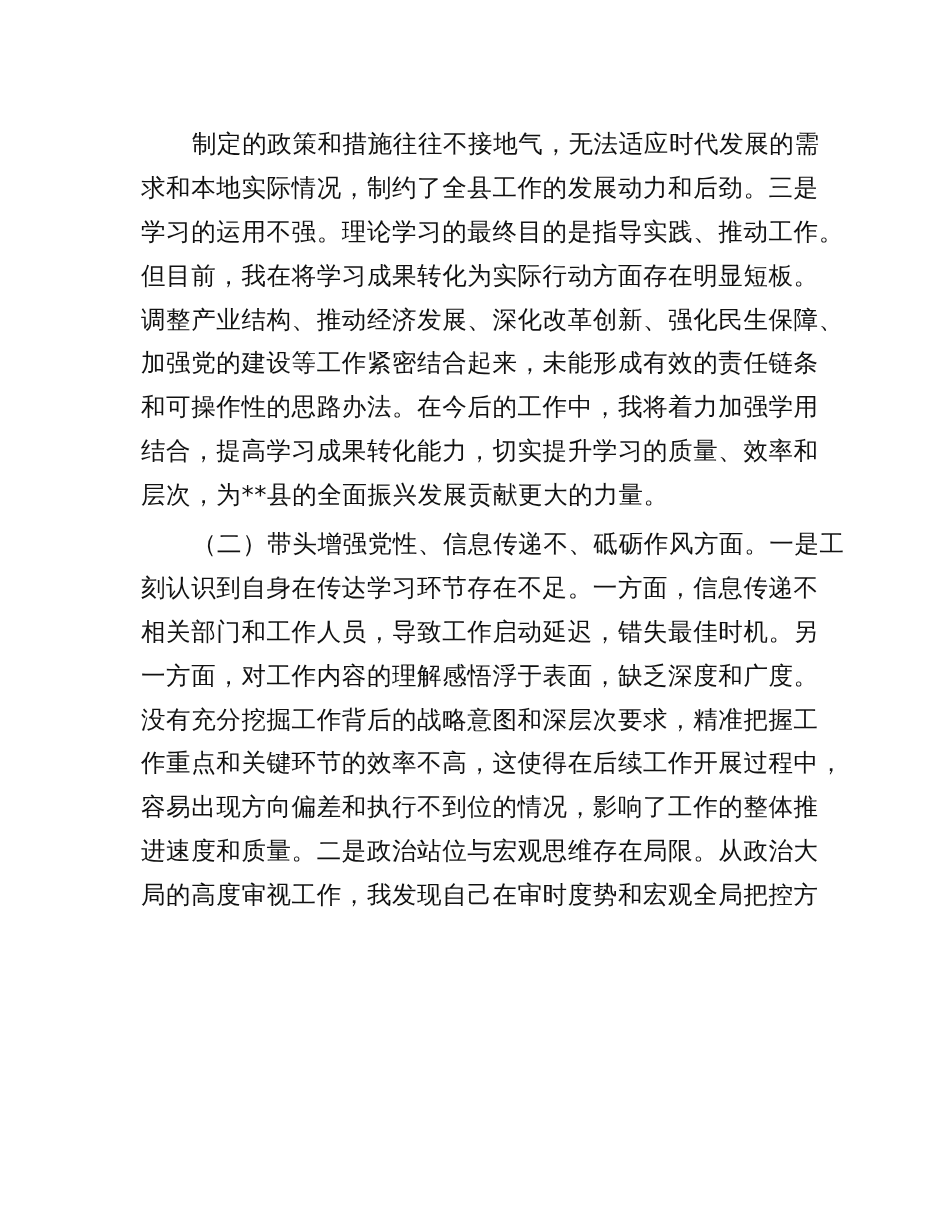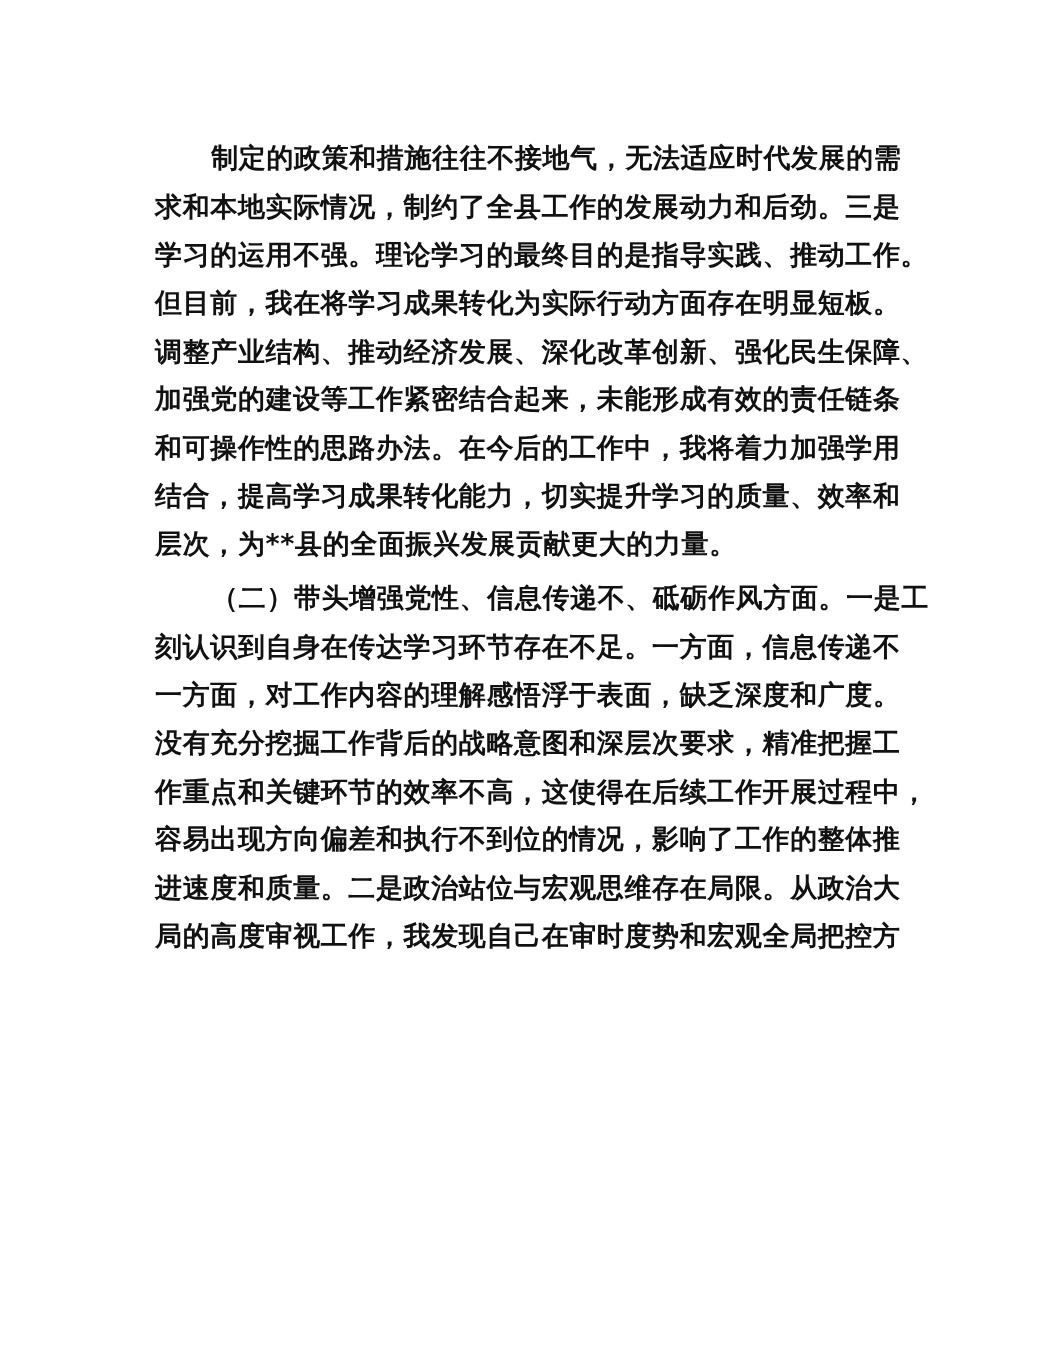--- a/index.html
+++ b/index.html
@@ -13,21 +13,20 @@
       position: relative;
       overflow: hidden;
       font-family: "DejaVu Sans", sans-serif;
       color: #111111;
     }
     .page {
       position: absolute;
       left: 141px;
       top: 122px;
       width: 690px;
-      font-weight: bold;
     }
     .line {
       display: block;
       height: 43.9px;
       line-height: 43.9px;
       font-size: 24.5px;
       white-space: nowrap;
       letter-spacing: 0.6px;
     }
     .indent {
@@ -49,20 +48,21 @@
     <span class="line">调整产业结构、推动经济发展、深化改革创新、强化民生保障、</span>
     <span class="line">加强党的建设等工作紧密结合起来，未能形成有效的责任链条</span>
     <span class="line">和可操作性的思路办法。在今后的工作中，我将着力加强学用</span>
     <span class="line">结合，提高学习成果转化能力，切实提升学习的质量、效率和</span>
     <span class="line">层次，为**县的全面振兴发展贡献更大的力量。</span>
   </div>
   <div class="para-gap"></div>
   <div class="paragraph">
     <span class="line indent">（二）带头增强党性、信息传递不、砥砺作风方面。一是工</span>
     <span class="line">刻认识到自身在传达学习环节存在不足。一方面，信息传递不</span>
+    <span class="line">相关部门和工作人员，导致工作启动延迟，错失最佳时机。另</span>
     <span class="line">一方面，对工作内容的理解感悟浮于表面，缺乏深度和广度。</span>
     <span class="line">没有充分挖掘工作背后的战略意图和深层次要求，精准把握工</span>
     <span class="line">作重点和关键环节的效率不高，这使得在后续工作开展过程中，</span>
     <span class="line">容易出现方向偏差和执行不到位的情况，影响了工作的整体推</span>
     <span class="line">进速度和质量。二是政治站位与宏观思维存在局限。从政治大</span>
     <span class="line">局的高度审视工作，我发现自己在审时度势和宏观全局把控方</span>
   </div>
 </div>
 
 </body></html>

